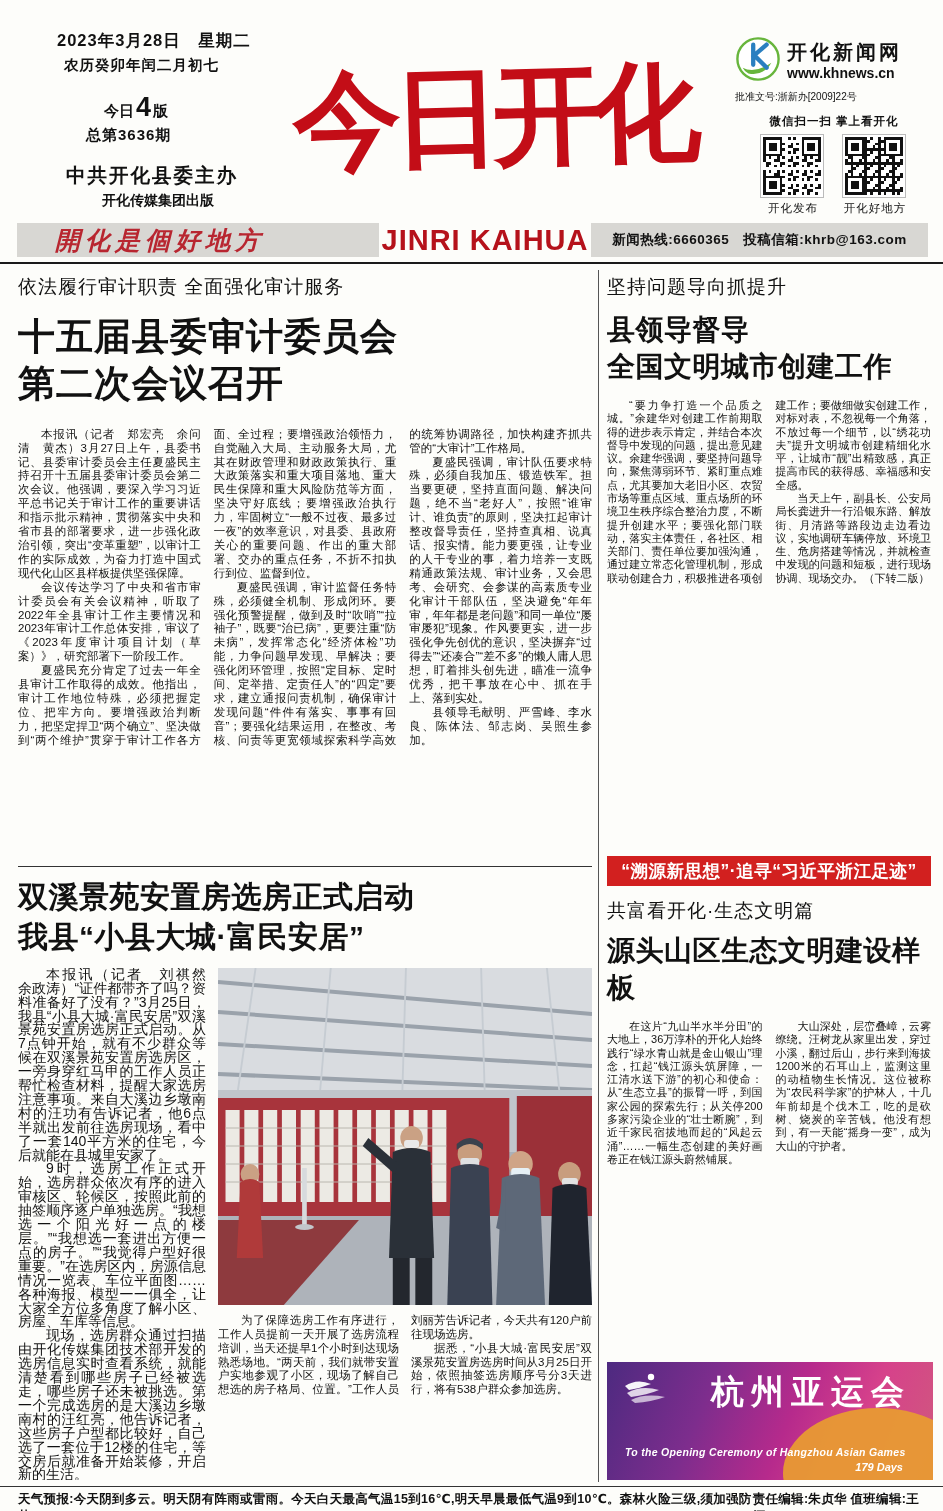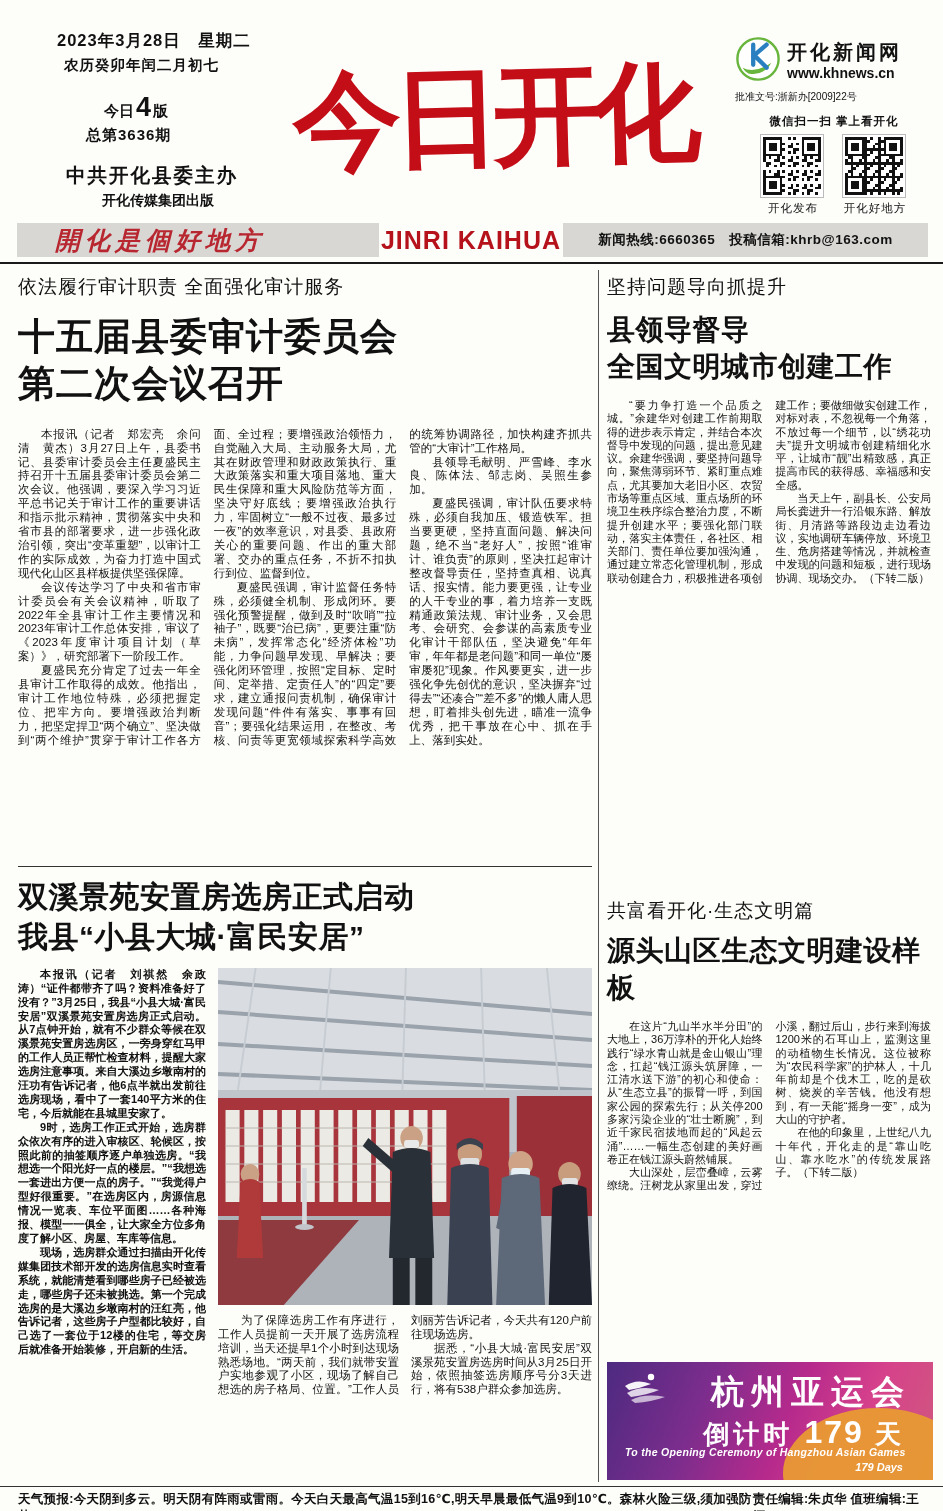--- a/index.html
+++ b/index.html
@@ -28,38 +28,38 @@
   .qrs{display:flex;justify-content:center;gap:16px;margin-top:5px;}
   .qrbox{width:66px;}
   .qr{width:64px;height:64px;background:#fff;border:1px solid #bbb;padding:2px;box-sizing:border-box;}
   .qr-label{font-size:11.5px;text-align:center;margin-top:3px;letter-spacing:1px;}
 
   
   .strip{position:absolute;left:0;top:222px;width:943px;height:36px;display:flex;align-items:center;}
   .strip-left{margin-left:17px;width:362px;height:34px;background:#d8d7d3;display:flex;align-items:center;padding-left:38px;box-sizing:border-box;}
   .slogan{font-family:"DejaVu Serif","Liberation Serif",serif;font-style:italic;font-weight:bold;
           font-size:25px;color:#b82630;letter-spacing:5px;}
-  .strip-mid{width:184px;text-align:center;font-size:25px;font-weight:900;color:#b5121b;letter-spacing:1px;}
+  .strip-mid{width:212px;text-align:center;font-size:29px;font-weight:900;color:#b5121b;letter-spacing:1px;}
   .strip-right{flex:1;margin-right:15px;height:34px;background:#d8d7d3;display:flex;align-items:center;justify-content:center;
                font-size:13.5px;font-weight:bold;letter-spacing:0.5px;}
   .rule-top{position:absolute;left:0;top:262px;width:943px;height:2px;background:#1a1a1a;}
   .v-divider{position:absolute;left:598px;top:270px;width:1px;height:1212px;background:#555;}
   .left-divider{position:absolute;left:18px;top:866px;width:574px;height:1px;background:#333;}
 
   
   .audit{position:absolute;left:18px;top:274px;width:574px;}
   .kicker{font-size:19px;letter-spacing:1px;}
   .audit-title{margin-top:13px;font-size:37px;font-weight:900;line-height:1.28;letter-spacing:1px;}
   .audit-body{margin-top:20px;height:446px;column-count:3;column-gap:13px;
               font-size:11.5px;line-height:13.9px;text-align:justify;overflow:hidden;}
 
   .housing{position:absolute;left:18px;top:877px;width:574px;}
   .housing-title{font-size:30px;font-weight:900;line-height:1.33;letter-spacing:0.5px;}
   .housing-body{margin-top:11px;display:flex;gap:12px;height:512px;overflow:hidden;}
-  .hb-left{width:188px;flex:none;font-size:11px;line-height:13.9px;text-align:justify;overflow:hidden;font-weight:bold;}
+  .hb-left{width:188px;flex:none;font-size:14px;line-height:13.9px;text-align:justify;overflow:hidden;}
   .hb-right{flex:1;display:flex;flex-direction:column;min-width:0;}
   .photo{height:337px;position:relative;background:#aab0b8;overflow:hidden;}
   .hb-bottom{margin-top:9px;flex:1;column-count:2;column-gap:12px;
              font-size:11.5px;line-height:13.9px;text-align:justify;overflow:hidden;}
 
   
   .civ{position:absolute;left:607px;top:274px;width:324px;}
   .civ-title{margin-top:12px;font-size:28px;font-weight:900;line-height:1.32;letter-spacing:0.5px;}
   .civ-body{margin-top:13px;height:446px;column-count:2;column-gap:13px;
             font-size:11px;line-height:13.3px;text-align:justify;overflow:hidden;}
@@ -1030,22 +1030,22 @@
     <div class="kicker">依法履行审计职责  全面强化审计服务</div>
     <div class="audit-title">
       <div>十五届县委审计委员会</div>
       <div>第二次会议召开</div>
     </div>
     <div class="audit-body">
         <p>本报讯（记者　郑宏亮　余问清　黄杰）3月27日上午，县委书记、县委审计委员会主任夏盛民主持召开十五届县委审计委员会第二次会议。他强调，要深入学习习近平总书记关于审计工作的重要讲话和指示批示精神，贯彻落实中央和省市县的部署要求，进一步强化政治引领，突出“变革重塑”，以审计工作的实际成效，为奋力打造中国式现代化山区县样板提供坚强保障。</p>
         <p>会议传达学习了中央和省市审计委员会有关会议精神，听取了2022年全县审计工作主要情况和2023年审计工作总体安排，审议了《2023年度审计项目计划（草案）》，研究部署下一阶段工作。</p>
         <p>夏盛民充分肯定了过去一年全县审计工作取得的成效。他指出，审计工作地位特殊，必须把握定位、把牢方向。要增强政治判断力，把坚定捍卫“两个确立”、坚决做到“两个维护”贯穿于审计工作各方面、全过程；要增强政治领悟力，自觉融入大局、主动服务大局，尤其在财政管理和财政政策执行、重大政策落实和重大项目落地、重大民生保障和重大风险防范等方面，坚决守好底线；要增强政治执行力，牢固树立“一般不过夜、最多过一夜”的效率意识，对县委、县政府关心的重要问题、作出的重大部署、交办的重点任务，不折不扣执行到位、监督到位。</p>
         <p>夏盛民强调，审计监督任务特殊，必须健全机制、形成闭环。要强化预警提醒，做到及时“吹哨”“拉袖子”，既要“治已病”，更要注重“防未病”，发挥常态化“经济体检”功能，力争问题早发现、早解决；要强化闭环管理，按照“定目标、定时间、定举措、定责任人”的“四定”要求，建立通报问责机制，确保审计发现问题“件件有落实、事事有回音”；要强化结果运用，在整改、考核、问责等更宽领域探索科学高效的统筹协调路径，加快构建齐抓共管的“大审计”工作格局。</p>
+        <p>夏盛民强调，审计队伍要求特殊，必须自我加压、锻造铁军。担当要更硬，坚持直面问题、解决问题，绝不当“老好人”，按照“谁审计、谁负责”的原则，坚决扛起审计整改督导责任，坚持查真相、说真话、报实情。能力要更强，让专业的人干专业的事，着力培养一支既精通政策法规、审计业务，又会思考、会研究、会参谋的高素质专业化审计干部队伍，坚决避免“年年审，年年都是老问题”和同一单位“屡审屡犯”现象。作风要更实，进一步强化争先创优的意识，坚决摒弃“过得去”“还凑合”“差不多”的懒人庸人思想，盯着排头创先进，瞄准一流争优秀，把干事放在心中、抓在手上、落到实处。</p>
         <p>县领导毛献明、严雪峰、李水良、陈体法、邹志岗、吴照生参加。</p>
-        <p>夏盛民强调，审计队伍要求特殊，必须自我加压、锻造铁军。担当要更硬，坚持直面问题、解决问题，绝不当“老好人”，按照“谁审计、谁负责”的原则，坚决扛起审计整改督导责任，坚持查真相、说真话、报实情。能力要更强，让专业的人干专业的事，着力培养一支既精通政策法规、审计业务，又会思考、会研究、会参谋的高素质专业化审计干部队伍，坚决避免“年年审，年年都是老问题”和同一单位“屡审屡犯”现象。作风要更实，进一步强化争先创优的意识，坚决摒弃“过得去”“还凑合”“差不多”的懒人庸人思想，盯着排头创先进，瞄准一流争优秀，把干事放在心中、抓在手上、落到实处。</p>
       </div>
   </div>
 
   <div class="civ">
     <div class="kicker">坚持问题导向抓提升</div>
     <div class="civ-title">
       <div>县领导督导</div>
       <div>全国文明城市创建工作</div>
     </div>
     <div class="civ-body">
@@ -1148,48 +1148,43 @@
           </svg>
         </div>
         <div class="hb-bottom">
             <p>为了保障选房工作有序进行，工作人员提前一天开展了选房流程培训，当天还提早1个小时到达现场熟悉场地。“两天前，我们就带安置户实地参观了小区，现场了解自己想选的房子格局、位置。”工作人员刘丽芳告诉记者，今天共有120户前往现场选房。</p>
             <p>据悉，“小县大城·富民安居”双溪景苑安置房选房时间从3月25日开始，依照抽签选房顺序号分3天进行，将有538户群众参加选房。</p>
           </div>
       </div>
     </div>
   </div>
 
+  <div class="red-banner">“溯源新思想”·追寻“习近平浙江足迹”</div>
 
   <div class="eco">
     <div class="kicker">共富看开化·生态文明篇</div>
     <div class="eco-title">
       <div>源头山区生态文明建设样板</div>
     </div>
     <div class="eco-body">
         <p>在这片“九山半水半分田”的大地上，36万淳朴的开化人始终践行“绿水青山就是金山银山”理念，扛起“钱江源头筑屏障，一江清水送下游”的初心和使命：从“生态立县”的振臂一呼，到国家公园的探索先行；从关停200多家污染企业的“壮士断腕”，到近千家民宿拔地而起的“风起云涌”……一幅生态创建的美好画卷正在钱江源头蔚然铺展。</p>
         <p>大山深处，层峦叠嶂，云雾缭绕。汪树龙从家里出发，穿过小溪，翻过后山，步行来到海拔1200米的石耳山上，监测这里的动植物生长情况。这位被称为“农民科学家”的护林人，十几年前却是个伐木工，吃的是砍树、烧炭的辛苦钱。他没有想到，有一天能“摇身一变”，成为大山的守护者。</p>
-        <p>在他的印象里，上世纪八九十年代，开化走的是“靠山吃山、靠水吃水”的传统发展路子。（下转二版）</p>
       </div>
   </div>
 
   <div class="ad">
     <div class="ad-logo">
       <svg width="52" height="34" viewBox="0 0 52 34">
         <circle cx="30" cy="5" r="3.2" fill="#fff"></circle>
         <path d="M4 14 Q16 6 30 12 Q20 16 8 18 Z" fill="#fff" opacity="0.95"></path>
         <path d="M6 21 Q20 13 38 18 Q26 23 10 25 Z" fill="#fff" opacity="0.8"></path>
         <path d="M10 28 Q24 21 44 25 Q30 30 14 31 Z" fill="#fff" opacity="0.65"></path>
       </svg>
     </div>
     <div class="ad-title">杭州亚运会</div>
-    <div class="ad-count">
-      <span>倒计时</span>
-      <span class="num">179</span>
-      <span>天</span>
-    </div>
     <div class="ad-en">To the Opening Ceremony of Hangzhou Asian Games</div>
     <div class="ad-days">179 Days</div>
   </div>
 
   <div class="footer-rule"></div>
   <div class="footer">
     <span>天气预报:今天阴到多云。明天阴有阵雨或雷雨。今天白天最高气温15到16℃,明天早晨最低气温9到10℃。森林火险三级,须加强防范。</span>
     <span>责任编辑:朱贞华  值班编辑:王娜</span>
   </div>
 

